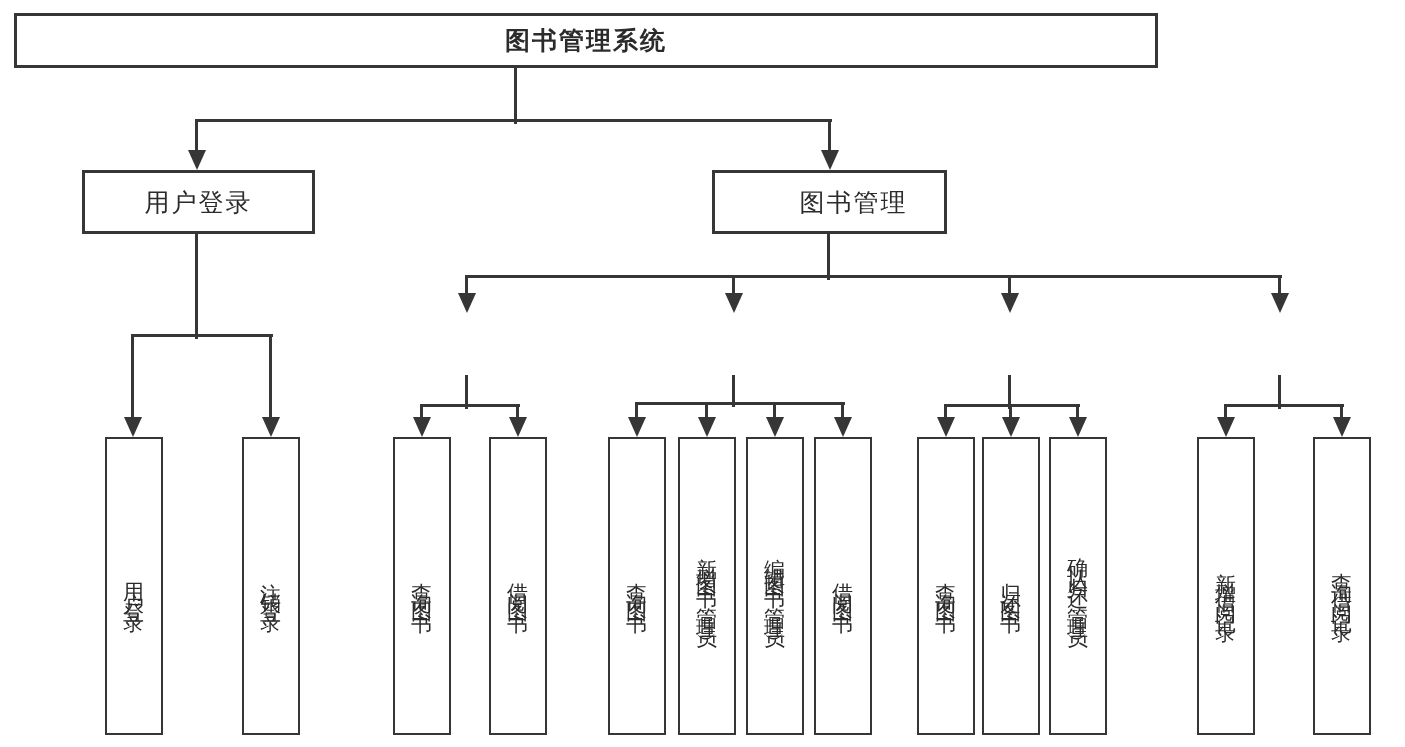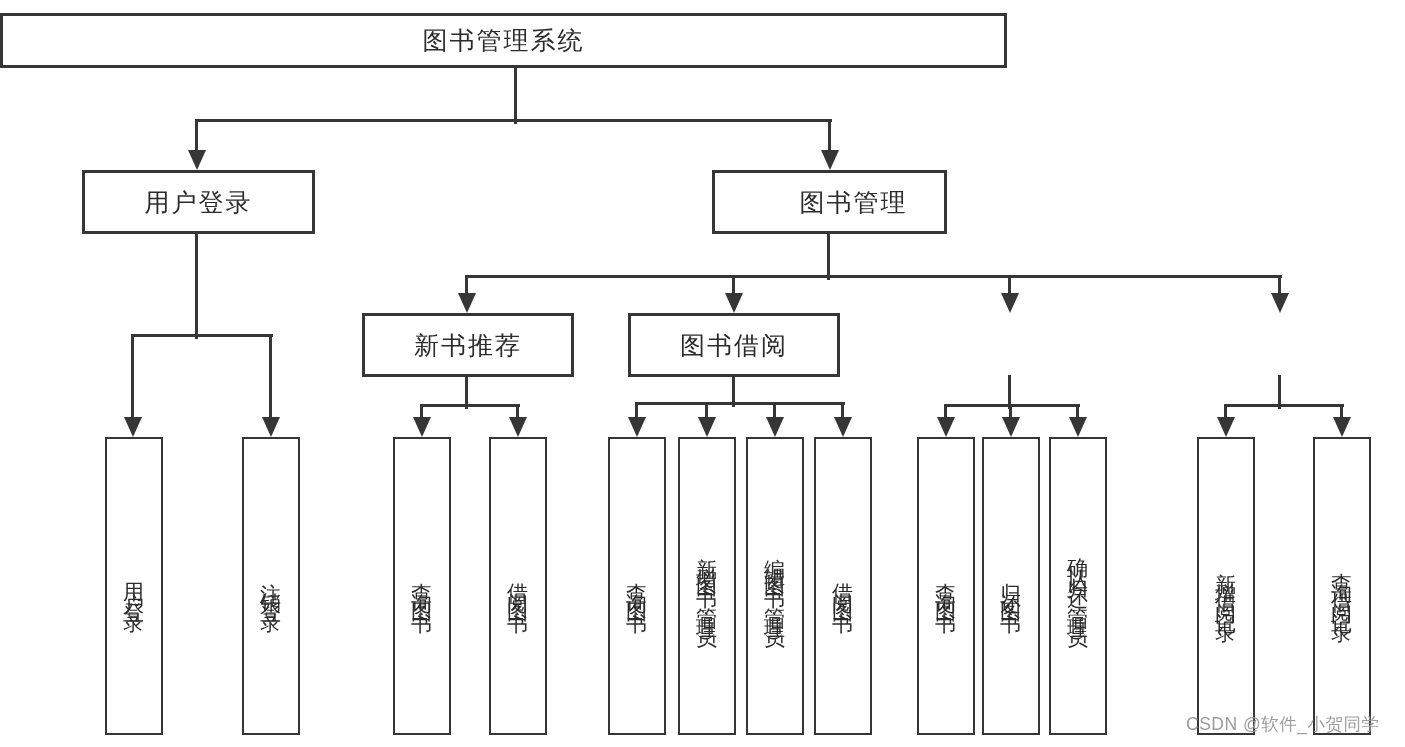--- a/index.html
+++ b/index.html
@@ -63,37 +63,31 @@
     color: #9c9c9c;
     white-space: nowrap;
     z-index: 6;
   }
 </style>
 </head>
 <body>
 
 <div id="canvas">
 
-  <div class="node hnode" style="left:0; top:13px; width:1007px; height:55px;">
+  <div class="node hnode" style="left:14px; top:13px; width:1144px; height:55px;font-weight:bold;">
     <span>图书管理系统</span>
   </div>
 
   <div class="node hnode" style="left:82px; top:170px; width:233px; height:64px;">
     <span>用户登录</span>
   </div>
   <div class="node hnode" style="left:712px; top:170px; width:235px; height:64px;padding-left:48px;">
     <span>图书管理</span>
   </div>
 
-  <div class="node hnode" style="left:362px; top:313px; width:212px; height:64px;">
-    <span>新书推荐</span>
-  </div>
-  <div class="node hnode" style="left:628px; top:313px; width:212px; height:64px;">
-    <span>图书借阅</span>
-  </div>
 
   <div class="node vnode" style="left:105px;">
     <span>用户登录</span>
   </div>
   <div class="node vnode" style="left:242px;">
     <span>注销登录</span>
   </div>
 
   <div class="node vnode" style="left:393px;">
     <span>查询图书</span>
@@ -180,14 +174,13 @@
       <div class="line" style="left: 1009px; top: 406px; width: 3px; height: 15px;"></div>
       <div class="arrow" style="left: 1002px; top: 417px;"></div>
       <div class="line" style="left: 1076px; top: 406px; width: 3px; height: 15px;"></div>
       <div class="arrow" style="left: 1069px; top: 417px;"></div>
       <div class="line" style="left: 1224px; top: 406px; width: 3px; height: 15px;"></div>
       <div class="arrow" style="left: 1217px; top: 417px;"></div>
       <div class="line" style="left: 1340px; top: 406px; width: 3px; height: 15px;"></div>
       <div class="arrow" style="left: 1333px; top: 417px;"></div>
     </div>
 
-  <div id="watermark">CSDN @软件_小贺同学</div>
 </div>
 
 </body></html>

